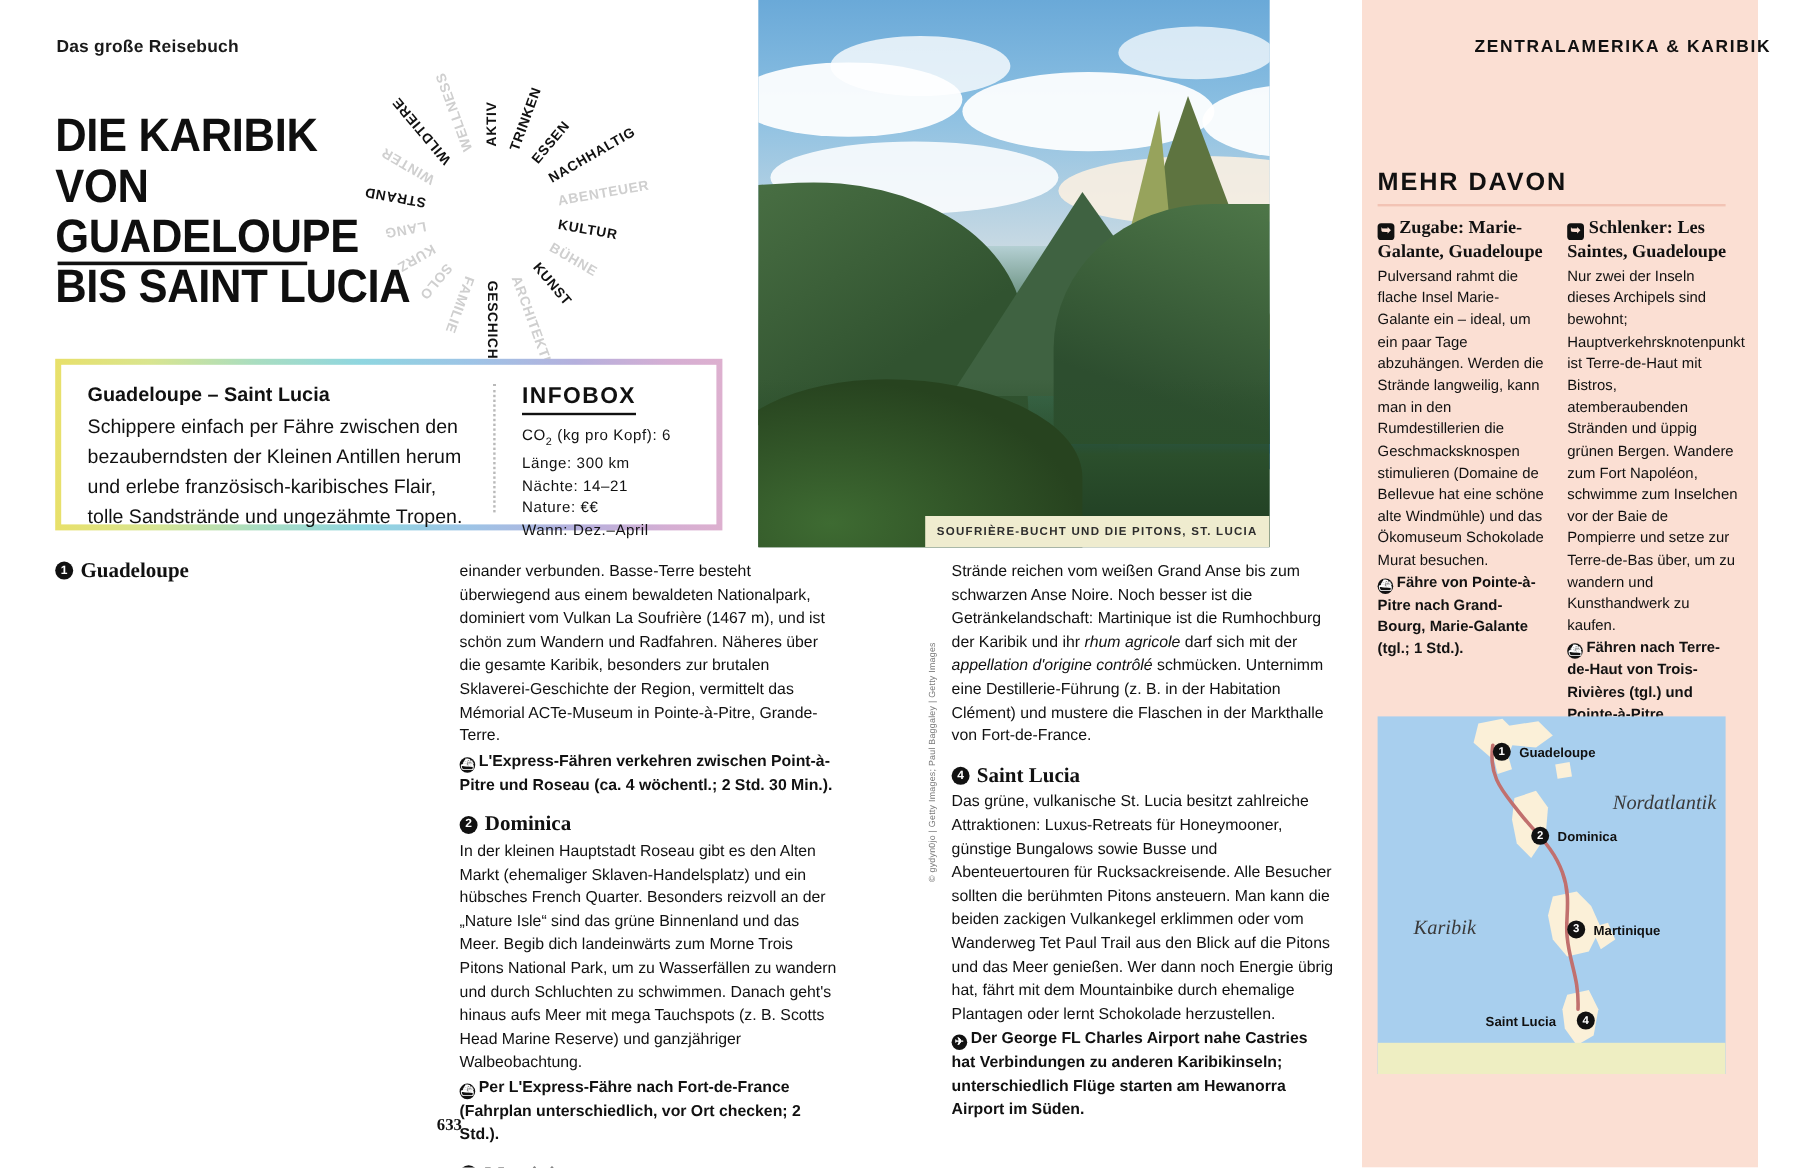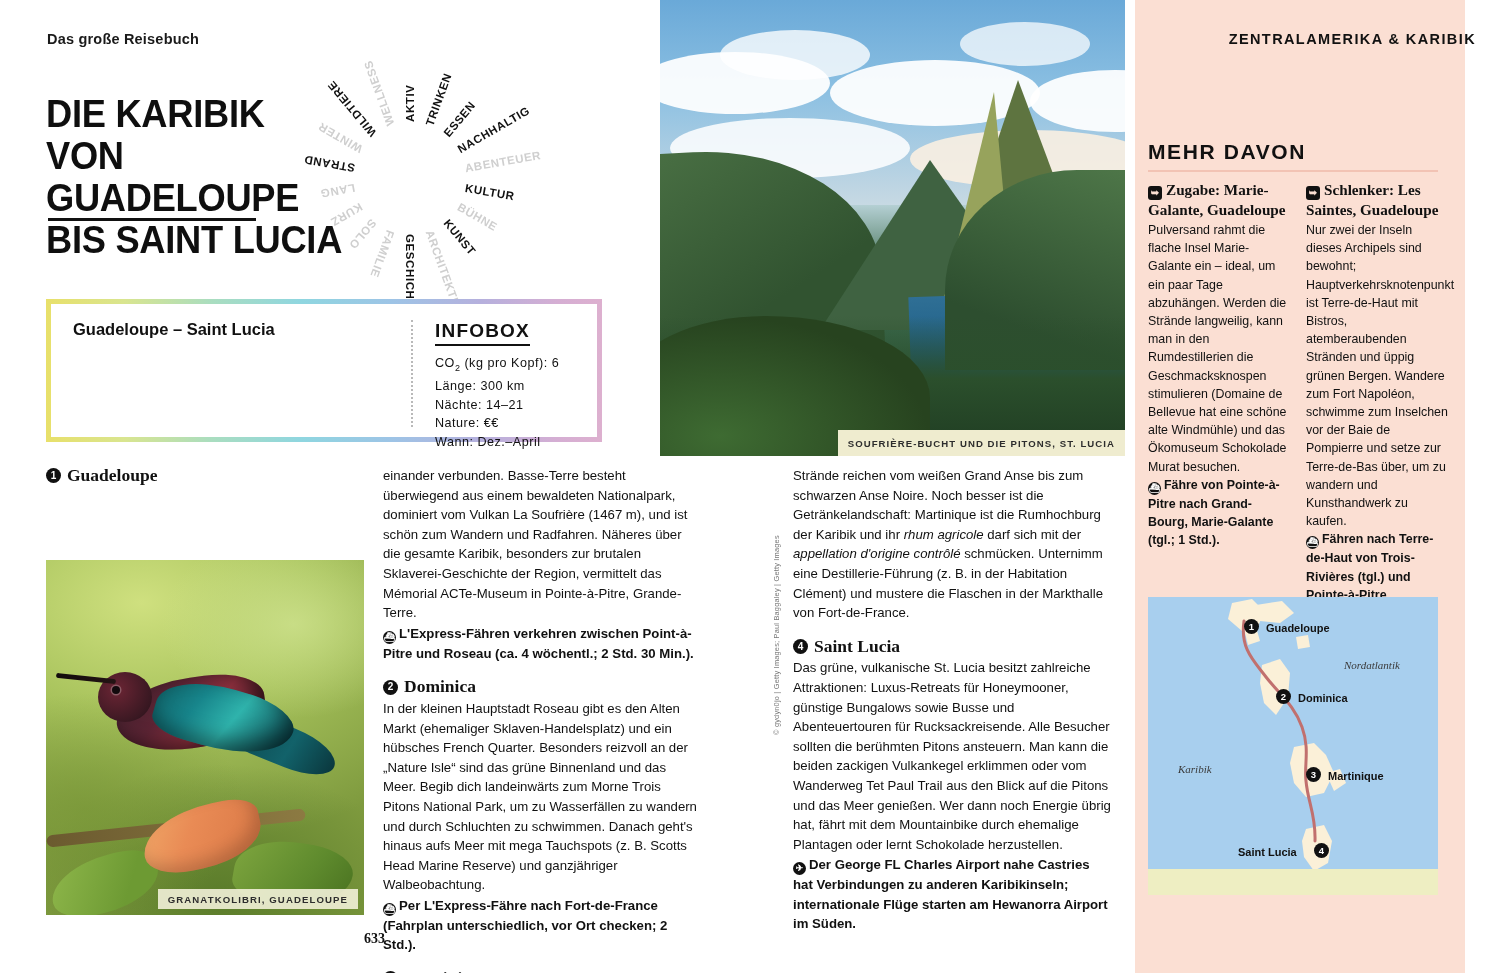--- a/index.html
+++ b/index.html
@@ -181,21 +181,21 @@
   }
 
   .pgnum {
     position:absolute; font-family:"Liberation Serif",serif;
     font-size:14px; font-weight:700; color:#111;
   }
   .pgnum.l { left:364px; top:931px; }
 
   
   .hero {
-    position:absolute; left:660px; top:0px; width:465px; height:456px;
+    position:absolute; left:632px; top:0px; width:426px; height:456px;
     overflow:hidden;
     background:linear-gradient(180deg,#7fb6dd 0%, #a9cfe6 28%, #bcd6dc 44%, #3e6c4e 60%, #2e5a3f 100%);
   }
   .hero-sky {
     position:absolute; left:0; top:0; width:100%; height:205px;
     background:linear-gradient(180deg,#6aa9d8 0%, #8cc0e2 45%, #c7d9e3 100%);
   }
   .cl { position:absolute; background:rgba(255,255,255,.93); border-radius:50%; filter:blur(0.6px); }
   .cl1 { left:-20px; top:52px; width:190px; height:62px; }
   .cl2 { left:60px; top:30px; width:150px; height:50px; background:rgba(255,255,255,.78); }
@@ -293,21 +293,21 @@
   .map {
     position:absolute; left:13px; top:597px; width:290px; height:298px;
     background:#a8cfee; overflow:hidden;
   }
   .map-route {
     position:absolute; left:0; top:0; width:290px; height:298px;
   }
   .mlabel {
     position:absolute; font-size:11px; font-weight:700; color:#111; white-space:nowrap;
   }
-  .mlabel.it { font-family:"Liberation Serif",serif; font-style:italic; font-weight:400; font-size:11px; color:#3a3a3a; }
+  .mlabel.it { font-family:"Liberation Serif",serif; font-style:italic; font-weight:400; font-size:17px; color:#3a3a3a; }
   .mdot {
     position:absolute; width:15px; height:15px; border-radius:50%;
     background:#111; color:#fff; font-size:9.5px; font-weight:700;
     display:flex; align-items:center; justify-content:center;
     font-family:"Liberation Sans",sans-serif;
   }
   .map-sand { position:absolute; left:0; bottom:0; width:100%; height:26px; background:#eeeec2; }
 </style>
 </head>
 <body>
@@ -339,48 +339,35 @@
         <span class="tag" style="transform: rotate(190deg) translateX(56px);">STRAND</span>
         <span class="tag off" style="transform: rotate(210deg) translateX(56px);">WINTER</span>
         <span class="tag" style="transform: rotate(230deg) translateX(56px);">WILDTIERE</span>
         <span class="tag off" style="transform: rotate(250deg) translateX(56px);">WELLNESS</span>
       </div>
 
     <div class="infobox-wrap">
       <div class="infobox">
         <div class="ib-left">
           <div class="ib-title">Guadeloupe – Saint Lucia</div>
+          <div class="ib-body">Schippere einfach per Fähre zwischen den bezauberndsten der Kleinen Antillen herum und erlebe französisch-karibisches Flair, tolle Sandstrände und ungezähmte Tropen.</div>
         </div>
         <div class="ib-right">
           <div class="ib-h">INFOBOX</div>
           <div class="ib-list" id="ib-list">
               <div>CO<sub>2</sub> (kg pro Kopf): 6</div>
               <div>Länge: 300 km</div>
               <div>Nächte: 14–21</div>
               <div>Nature: €€</div>
               <div>Wann: Dez.–April</div>
             </div>
         </div>
       </div>
     </div>
 
-    <div class="bird-photo">
-      <div class="bird-leaf-bg"></div>
-      <div class="bird-tail"></div>
-      <div class="bird-body"></div>
-      <div class="bird-wing"></div>
-      <div class="bird-head"></div>
-      <div class="bird-beak"></div>
-      <div class="bird-eye"></div>
-      <div class="bird-branch"></div>
-      <div class="bird-leaf3"></div>
-      <div class="bird-leaf"></div>
-      <div class="bird-leaf2"></div>
-      <div class="photo-caption">GRANATKOLIBRI, GUADELOUPE</div>
-    </div>
 
     <div class="cols">
 
       <div class="col c1">
         <div class="sec-h">
           <span class="numbadge">1</span>
           <span>Guadeloupe</span>
         </div>
       </div>
 
@@ -410,21 +397,21 @@
         <div class="para">
           <span>Strände reichen vom weißen Grand Anse bis zum schwarzen Anse Noire. Noch besser ist die Getränkelandschaft: Martinique ist die Rumhochburg der Karibik und ihr </span><em>rhum agricole</em><span> darf sich mit der </span><em>appellation d'origine contrôlé</em><span> schmücken. Unternimm eine Destillerie-Führung (z. B. in der Habitation Clément) und mustere die Flaschen in der Markthalle von Fort-de-France.</span>
         </div>
 
         <div class="sec-h">
           <span class="numbadge">4</span>
           <span>Saint Lucia</span>
         </div>
         <div class="para">Das grüne, vulkanische St. Lucia besitzt zahlreiche Attraktionen: Luxus-Retreats für Honeymooner, günstige Bungalows sowie Busse und Abenteuertouren für Rucksackreisende. Alle Besucher sollten die berühmten Pitons ansteuern. Man kann die beiden zackigen Vulkankegel erklimmen oder vom Wanderweg Tet Paul Trail aus den Blick auf die Pitons und das Meer genießen. Wer dann noch Energie übrig hat, fährt mit dem Mountainbike durch ehemalige Plantagen oder lernt Schokolade herzustellen.</div>
         <div class="tip">
-          <span class="tipicon">✈</span><span>Der George FL Charles Airport nahe Castries hat Verbindungen zu anderen Karibikinseln; internationale Flüge starten am Hewanorra Airport im Süden.</span>
+          <span class="tipicon">✈</span><span>Der George FL Charles Airport nahe Castries hat Verbindungen zu anderen Karibikinseln; unterschiedlich Flüge starten am Hewanorra Airport im Süden.</span>
         </div>
       </div>
 
     </div>
 
     <div class="credit">© gydyn0jo | Getty Images; Paul Baggaley | Getty Images</div>
     <div class="pgnum l">633</div>
   </div>
 
   <div class="hero">

